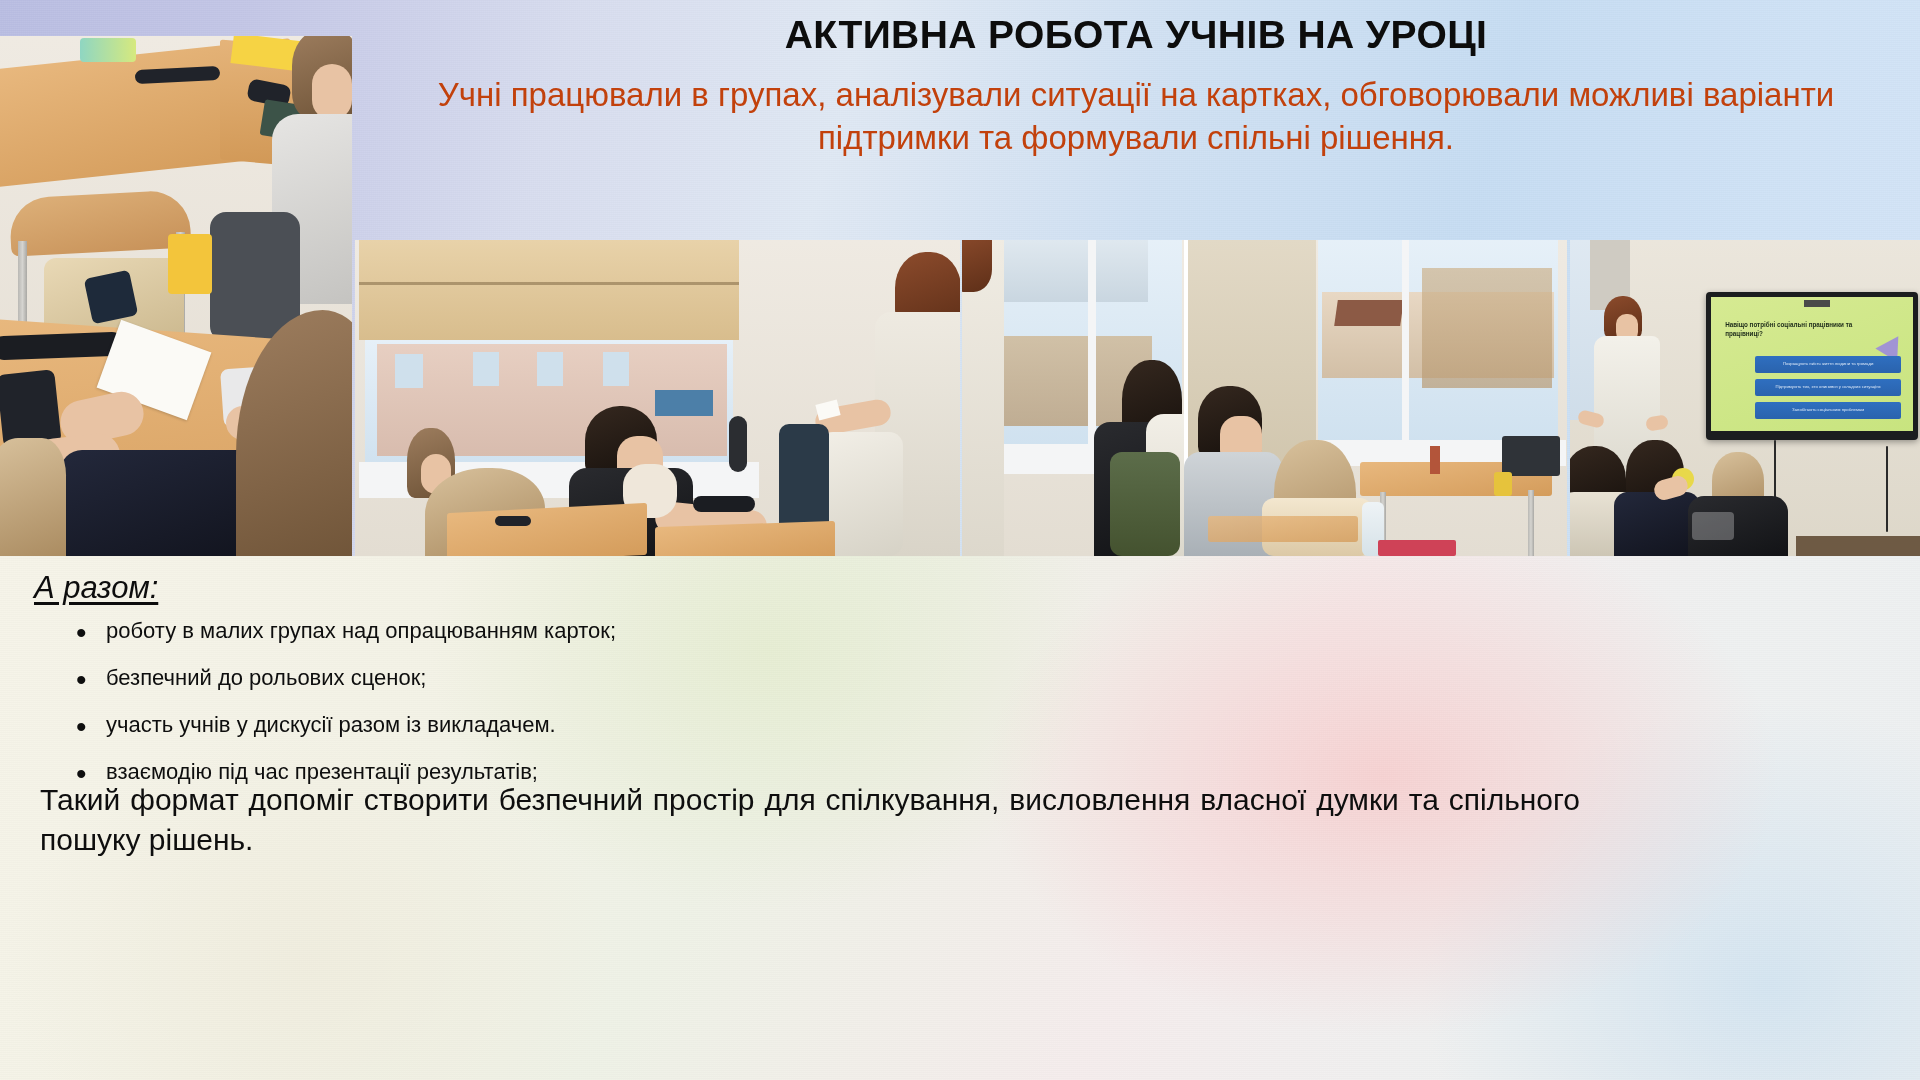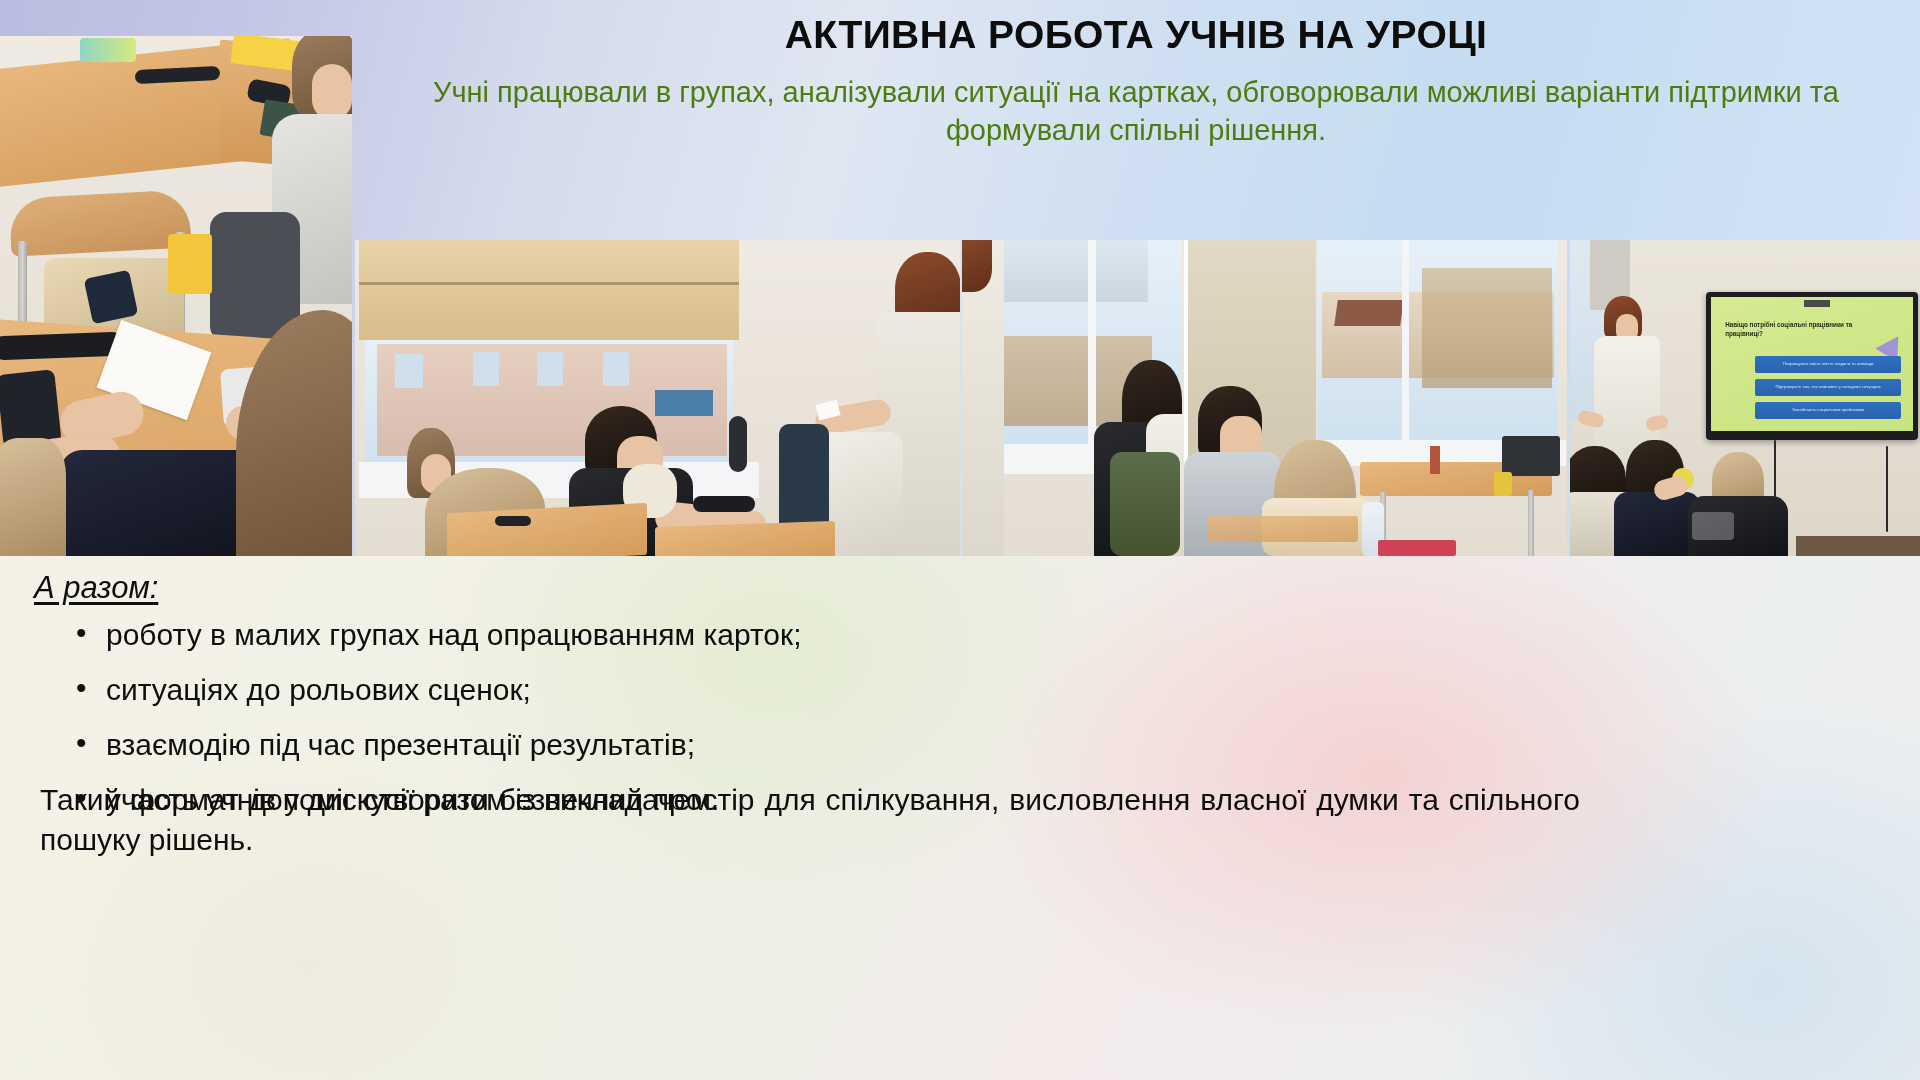--- a/index.html
+++ b/index.html
@@ -60,24 +60,24 @@
   }
   .slide-title {
     font-size: 39px;
     font-weight: bold;
     letter-spacing: .4px;
     line-height: 1.08;
     margin: 0 0 6px 0;
     color: #0d0d0d;
   }
   .slide-sub {
-    font-size: 29px;
+    font-size: 33px;
     line-height: 1.30;
     margin: 18px;
-    color: #4d7c0f;
+    color: #c2410c;
   }
   .slide-sub .para { margin: 0 0 1px 0; }
 
   
   .photo {
     position: absolute;
     overflow: hidden;
     background: #8d8f92;
   }
   
@@ -209,21 +209,21 @@
     position: absolute;
     left: 72px;
     top: 64px;
     width: 1480px;
     list-style: none;
     margin: 0;
     padding: 0;
   }
   .bullets li {
     position: relative;
-    font-size: 30px;
+    font-size: 22px;
     line-height: 1.0;
     padding: 0 0 0 34px;
     margin: 0 0 25px 0;
     color: #0e0e0e;
   }
   .bullets li::before {
     content: "\2022";
     position: absolute;
     left: 4px;
     top: -2px;
@@ -418,21 +418,21 @@
     </div>
   </div>
 
   <div class="bottom">
     <div class="noise"></div>
 
     <div class="a-same">А разом:</div>
 
     <ul class="bullets">
       <li>роботу в малих групах над опрацюванням карток;</li>
-      <li>ситуаціях до рольових сценок;</li>
+      <li>безпечний до рольових сценок;</li>
+      <li>участь учнів у дискусії разом із викладачем.</li>
       <li>взаємодію під час презентації результатів;</li>
-      <li>участь учнів у дискусії разом із викладачем.</li>
     </ul>
 
     <div class="closing">Такий формат допоміг створити безпечний простір для спілкування, висловлення власної думки та спільного пошуку рішень.</div>
   </div>
 
 </div>
 
 </body></html>

